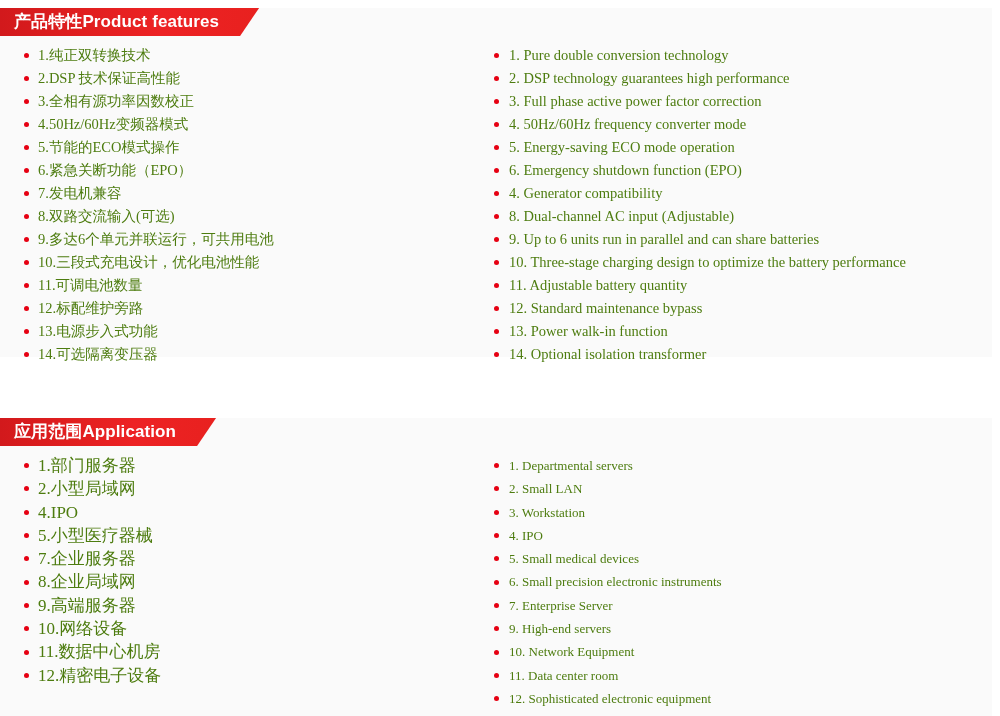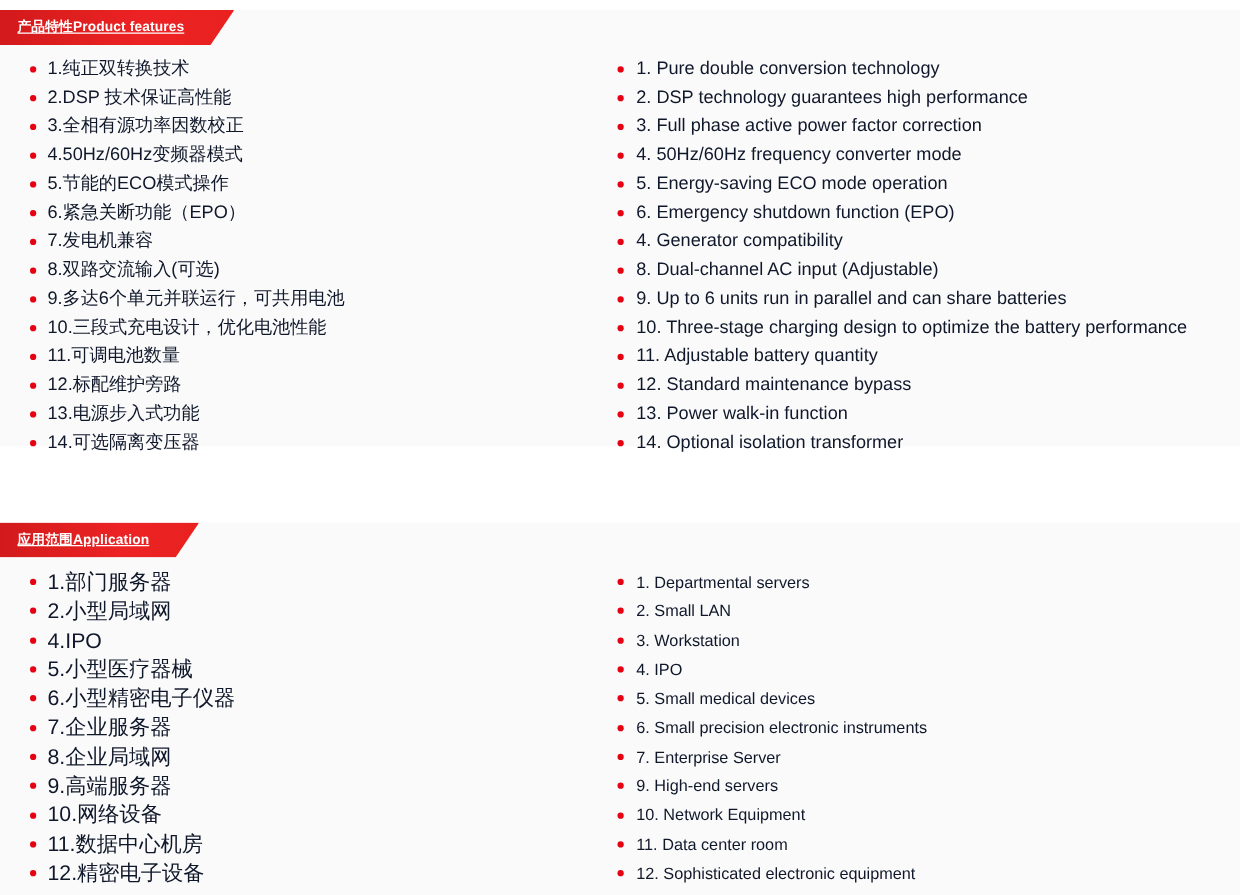--- a/index.html
+++ b/index.html
@@ -32,27 +32,26 @@
 
   
   .banner {
     position: relative;
     display: inline-block;
     height: 28px;
     line-height: 28px;
     padding: 0 40px 0 14px;
     background: linear-gradient(90deg, #d2191c 0%, #e01f1f 32%, #ed2224 62%, #e8211f 100%);
     color: #ffffff;
-    font-size: 11px;
+    font-size: 17px;
     font-weight: bold;
     letter-spacing: 0.1px;
     white-space: nowrap;
     -webkit-clip-path: polygon(0 0, 100% 0, calc(100% - 19px) 100%, 0 100%);
     clip-path: polygon(0 0, 100% 0, calc(100% - 19px) 100%, 0 100%);
-    text-decoration: underline;
   }
 
   #banner-features { margin-top: 0px; }
   #banner-application { margin-top: 0px; }
 
   .banner-wrap { position: absolute; left: 0; top: 0; }
 
   
   .columns {
     position: absolute;
@@ -63,22 +62,23 @@
 
   .col { position: absolute; top: 0; }
   .col-zh { left: 24px;  width: 460px; }
   .col-en { left: 494px; width: 498px; }
 
   ul.bullet-list { list-style: none; }
 
   ul.bullet-list li {
     position: relative;
     padding-left: 14px;
-    color: #0f172a;
+    color: #4d7c0f;
     white-space: nowrap;
+    font-family: Liberation Serif, serif;
   }
 
   ul.bullet-list li::before {
     content: "";
     position: absolute;
     left: 0;
     top: 50%;
     width: 5px;
     height: 5px;
     margin-top: -2.5px;
@@ -154,21 +154,20 @@
       <div class="banner" id="banner-application">应用范围Application</div>
     </div>
 
     <div class="columns">
       <div class="col col-zh">
         <ul class="bullet-list" id="application-zh">
             <li>1.部门服务器</li>
             <li>2.小型局域网</li>
             <li>4.IPO</li>
             <li>5.小型医疗器械</li>
-            <li>6.小型精密电子仪器</li>
             <li>7.企业服务器</li>
             <li>8.企业局域网</li>
             <li>9.高端服务器</li>
             <li>10.网络设备</li>
             <li>11.数据中心机房</li>
             <li>12.精密电子设备</li>
           </ul>
       </div>
       <div class="col col-en">
         <ul class="bullet-list" id="application-en">

